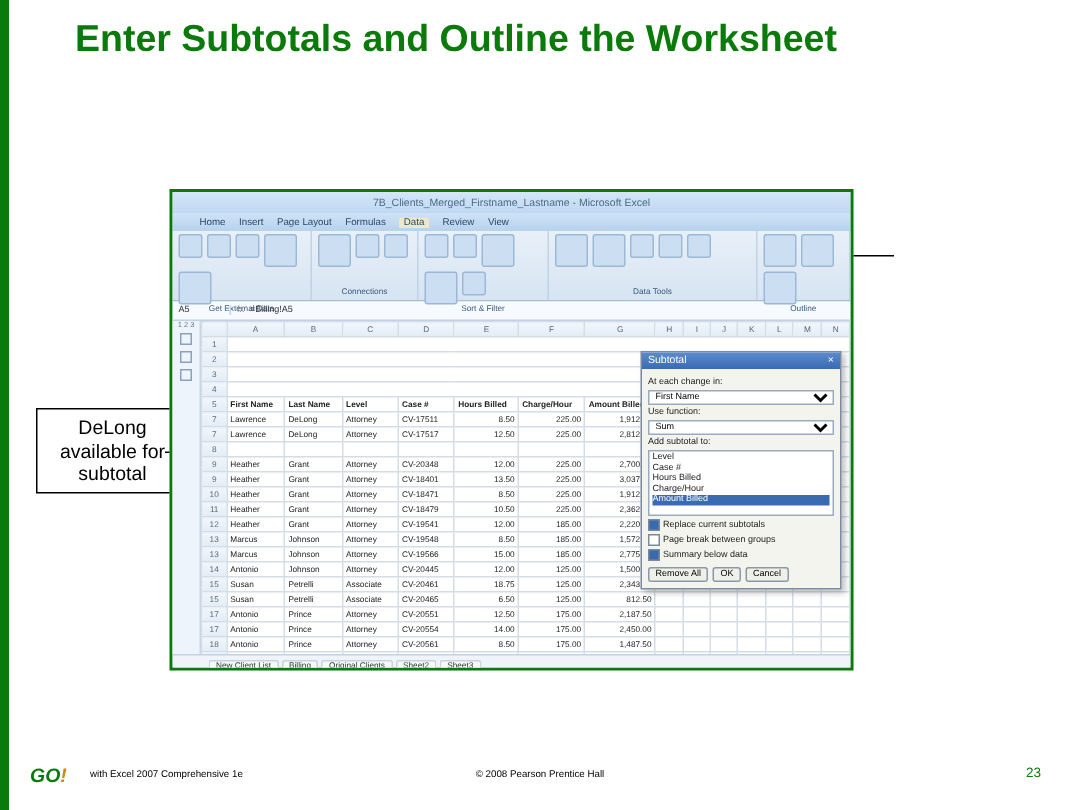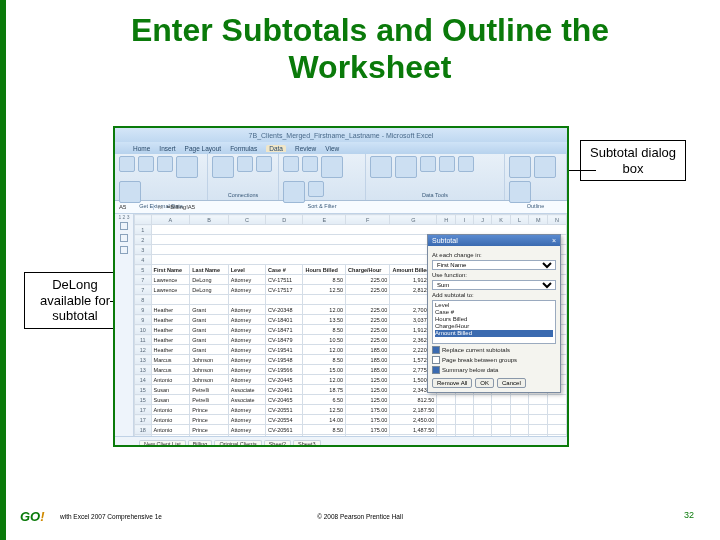--- a/index.html
+++ b/index.html
@@ -20,24 +20,23 @@
   .green-bar {
     position: absolute;
     left: 0; top: 0;
     width: 6px; height: 540px;
     background: #0a7a0a;
   }
   .title {
     position: absolute;
     left: 50px; top: 12px;
     width: 640px;
-    font-size: 32px;
+    font-size: 25px;
     font-weight: bold;
     color: #0a7a0a;
-    text-align: center;
     line-height: 1.15;
   }
   .screenshot {
     position: absolute;
     left: 113px; top: 126px;
     width: 456px; height: 321px;
     background: #e9f1f8;
     border: 2px solid #0a7a0a;
     box-sizing: border-box;
     overflow: hidden;
@@ -266,21 +265,20 @@
   }
 </style>
 </head>
 <body>
 
 <div class="slide">
   <div class="green-bar"></div>
 
   <div class="title">Enter Subtotals and Outline the Worksheet</div>
 
-  <div class="callout right">Subtotal dialog box</div>
   <div class="arrow" style="top:170px; left:498px; width:98px;">
       <span style="position:absolute;left:-4px;top:-3px;border:3px solid transparent;border-right-color:#000;"></span>
     </div>
 
   <div class="callout left">DeLong available for subtotal</div>
   <div class="arrow" style="top:301px; left:110px; width:320px;">
       <span style="position:absolute;right:-4px;top:-3px;border:3px solid transparent;border-left-color:#000;"></span>
     </div>
 
   <div class="screenshot">
@@ -751,14 +749,14 @@
       </div>
     </div>
 
   </div>
 
   <div class="go-logo">
     <span>GO</span><span class="ex">!</span>
   </div>
   <div class="footer-left">with Excel 2007 Comprehensive 1e</div>
   <div class="footer-center">© 2008 Pearson Prentice Hall</div>
-  <div class="footer-right">32</div>
+  <div class="footer-right">23</div>
 </div>
 
 </body></html>

